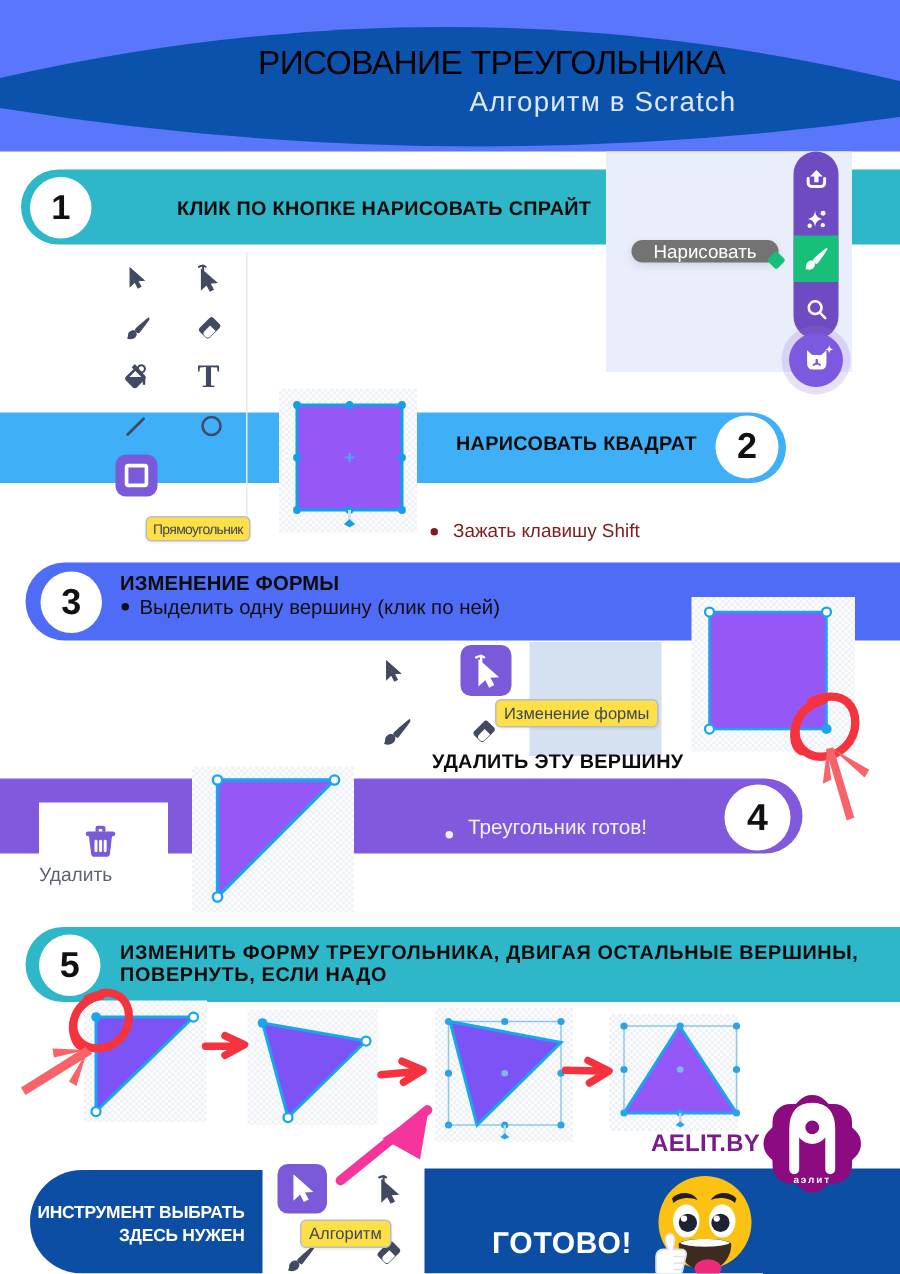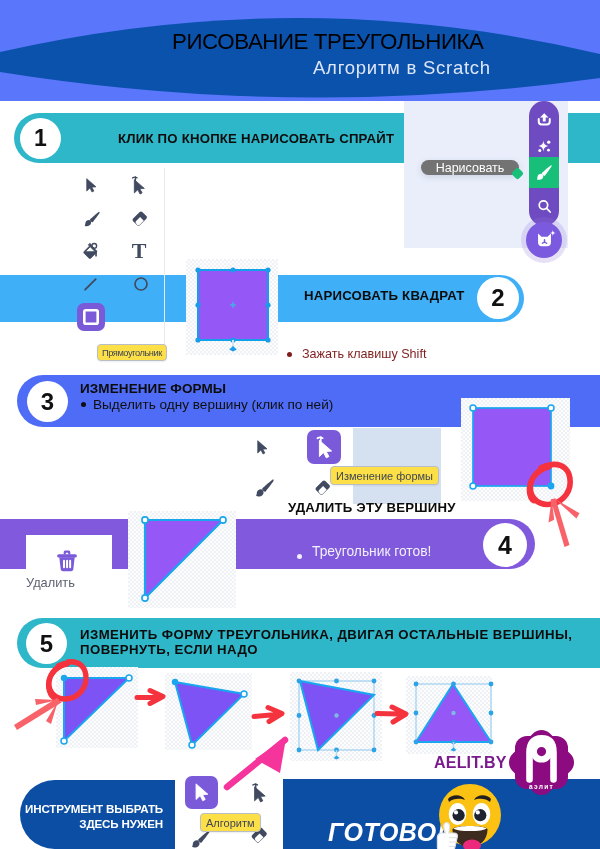--- a/index.html
+++ b/index.html
@@ -88,22 +88,22 @@
   #badge5{left:26px;top:623px;width:41px;height:41px;font-size:24px;z-index:7;}
   #t5{left:80px;top:627px;font-size:13.2px;letter-spacing:.45px;line-height:15px;z-index:7;
       white-space:normal;width:500px;}
 
   
   #noteblock{left:20px;top:780px;width:155px;height:69px;background:#0c4ea3;
              border-radius:35px 0 0 35px;z-index:3;}
   #notetext{left:14px;top:801px;width:149px;text-align:right;color:#fff;white-space:nowrap;
             font-size:11.6px;font-weight:bold;line-height:15.3px;letter-spacing:-0.15px;z-index:4;}
   #doneblock{left:283px;top:779px;width:317px;height:70px;background:#0c4ea3;z-index:3;}
-  #donetext{left:328px;top:818px;color:#fff;font-size:25px;font-weight:bold;
-            letter-spacing:.5px;z-index:5;font-style:italic;}
+  #donetext{left:328px;top:818px;color:#fff;font-size:20px;font-weight:bold;
+            letter-spacing:.5px;z-index:5;}
   #emoji{left:431px;top:781px;z-index:6;}
   #brand{left:434px;top:754px;color:#7a1a8c;font-size:16px;font-weight:bold;
          letter-spacing:.2px;z-index:5;}
   #logo{left:505px;top:726px;width:72px;height:74px;z-index:8;}
   .logostar{position:absolute;left:10px;top:10px;width:53px;height:53px;
             background:#8d0b80;border-radius:12px;}
   .logostar.r45{transform:rotate(45deg);}
 
 </style>
 </head>

